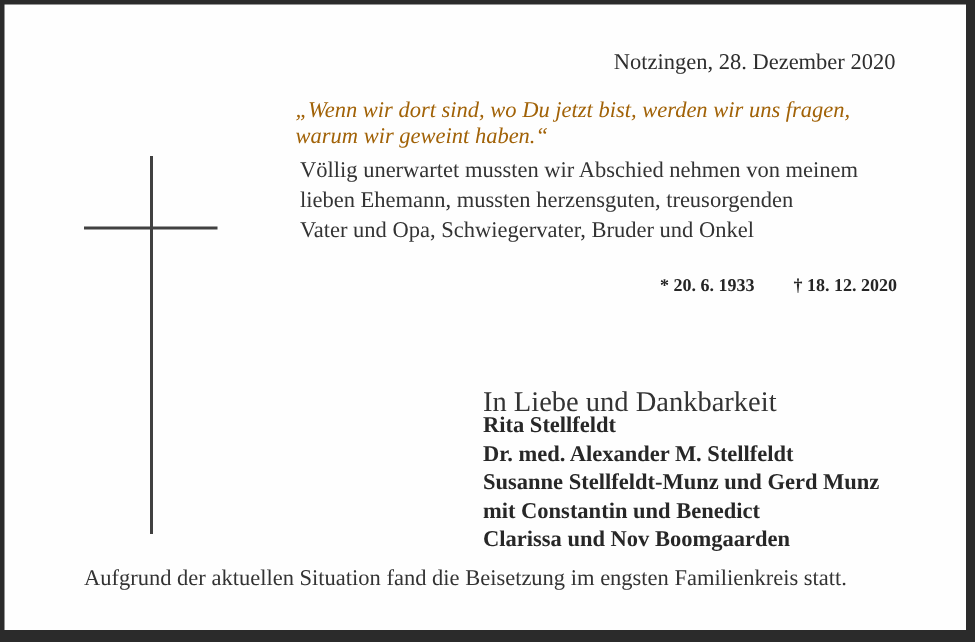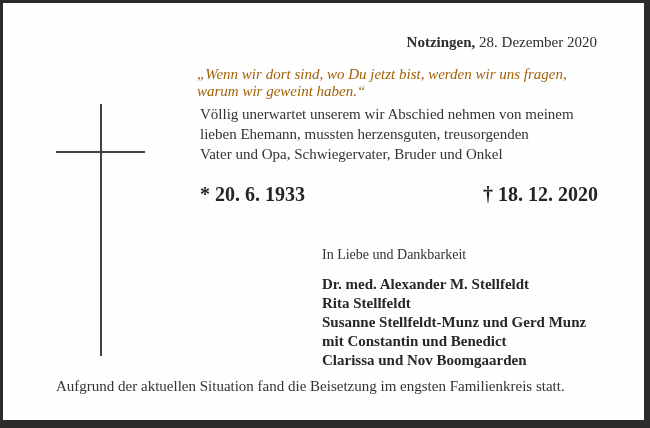--- a/index.html
+++ b/index.html
@@ -22,21 +22,21 @@
   }
   .abs { position: absolute; }
 
   .dateline {
     top: 31px;
     right: 47px;
     font-size: 15px;
     white-space: nowrap;
     color: #2e2e2e;
   }
-  .dateline .place { font-weight: 700; }
+  .dateline .place { font-weight: 400; }
 
   .quote {
     left: 194px;
     top: 63px;
     font-style: italic;
     font-size: 15px;
     line-height: 17px;
     color: #a16207;
     white-space: nowrap;
   }
@@ -59,32 +59,32 @@
   .deceased-name {
     font-size: 31px;
     font-weight: 700;
     color: #1d1d1d;
     white-space: nowrap;
     line-height: 33px;
   }
   .dates-row {
     margin-top: 4px;
     display: flex;
-    justify-content: space-between;
+    justify-content: flex-end;
     gap: 26px;
-    font-size: 20px;
+    font-size: 12px;
     font-weight: 700;
     color: #252525;
     white-space: nowrap;
   }
 
   .farewell {
     left: 319px;
-    top: 244px;
-    font-size: 14px;
+    top: 255px;
+    font-size: 19px;
     color: #333333;
     white-space: nowrap;
   }
 
   .mourners {
     left: 319px;
     top: 272px;
     font-size: 15px;
     font-weight: 700;
     line-height: 19px;
@@ -126,37 +126,37 @@
 
   <div class="abs quote">
     <div>„Wenn wir dort sind, wo Du jetzt bist, werden wir uns fragen,</div>
     <div>warum wir geweint haben.“</div>
   </div>
 
   <span class="abs cross-vertical"></span>
   <span class="abs cross-horizontal"></span>
 
   <div class="abs intro">
-    <div>Völlig unerwartet unserem wir Abschied nehmen von meinem</div>
+    <div>Völlig unerwartet mussten wir Abschied nehmen von meinem</div>
     <div>lieben Ehemann, mussten herzensguten, treusorgenden</div>
     <div>Vater und Opa, Schwiegervater, Bruder und Onkel</div>
   </div>
 
   <div class="abs name-block">
     <div class="dates-row">
       <span>* 20. 6. 1933</span>
       <span>† 18. 12. 2020</span>
     </div>
   </div>
 
   <div class="abs farewell">In Liebe und Dankbarkeit</div>
 
   <div class="abs mourners">
+    <div>Rita Stellfeldt</div>
     <div>Dr. med. Alexander M. Stellfeldt</div>
-    <div>Rita Stellfeldt</div>
     <div>Susanne Stellfeldt-Munz und Gerd Munz</div>
     <div>mit Constantin und Benedict</div>
     <div>Clarissa und Nov Boomgaarden</div>
   </div>
 
   <div class="abs footer-note">Aufgrund der aktuellen Situation fand die Beisetzung im engsten Familienkreis statt.</div>
 
 </div>
 
 </body></html>

